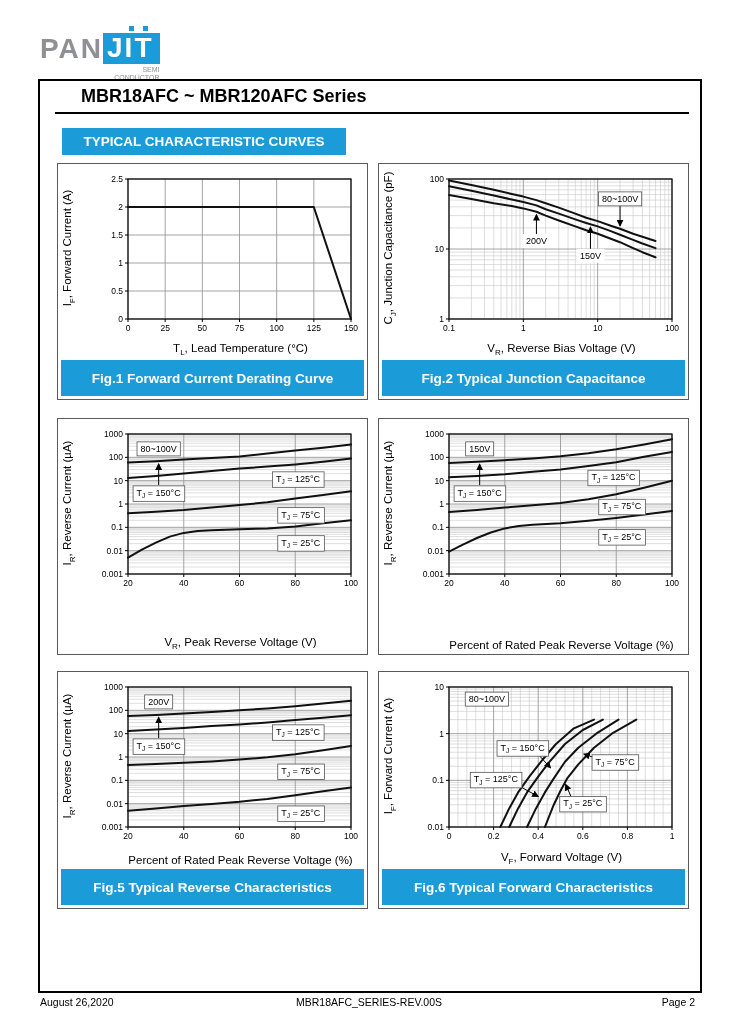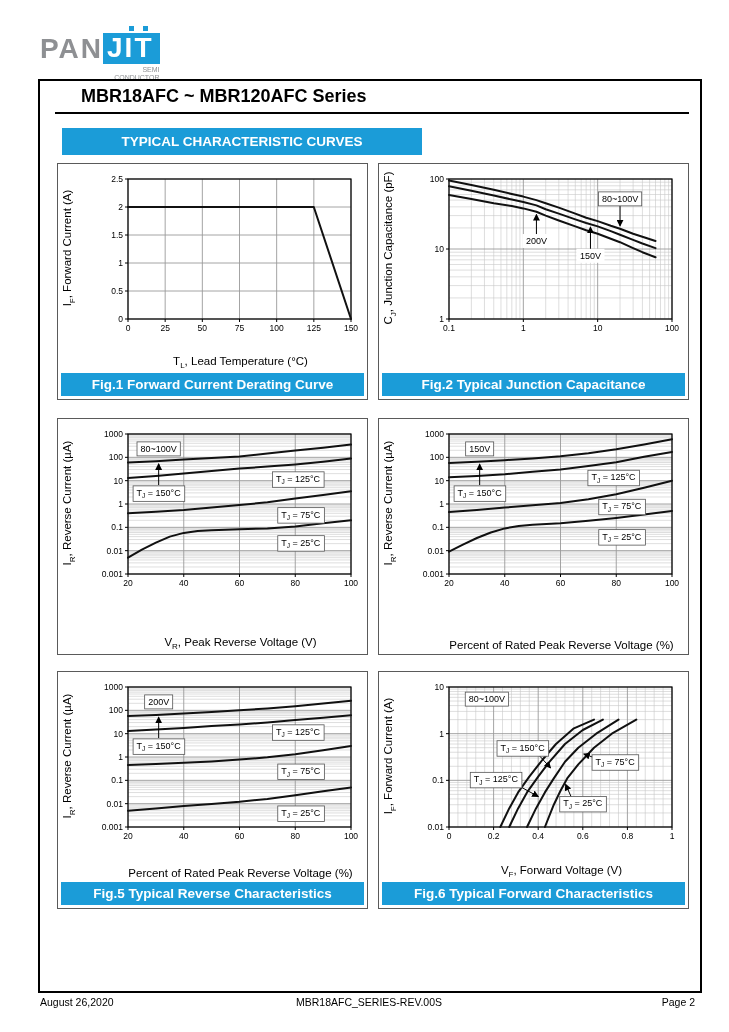--- a/index.html
+++ b/index.html
@@ -11,32 +11,32 @@
   .logo-pan{font-size:28px;font-weight:bold;color:var(--gray);letter-spacing:2px;vertical-align:top;}
   .logo-jit{position:relative;display:inline-block;background:var(--accent);color:#fff;
             font-size:28px;font-weight:bold;padding:0 6px 1px 4px;letter-spacing:2px;line-height:30px;vertical-align:top;}
   .logo-jit .dot{position:absolute;width:5px;height:5px;background:var(--accent);top:-7px;}
   .logo-jit .d1{left:26px;} .logo-jit .d2{left:40px;}
   .logo-sub{position:absolute;right:0;top:33px;text-align:right;font-size:7px;line-height:8px;color:var(--gray);}
   
   .page-frame{position:absolute;left:38px;top:79px;width:660px;height:910px;border:2px solid #000;}
   .doc-title{position:absolute;left:58px;top:86px;font-size:18px;font-weight:bold;margin-left:23px;}
   .title-rule{position:absolute;left:55px;top:112px;width:634px;height:2px;background:#000;}
-  .banner{position:absolute;left:62px;top:128px;width:360px;height:27px;background:var(--accent);
+  .banner{position:absolute;left:62px;top:128px;width:284px;height:27px;background:var(--accent);
           color:#fff;font-weight:bold;font-size:13.5px;display:flex;align-items:center;justify-content:center;}
   
   .figure{position:absolute;width:311px;border:1px solid #5a5a5a;background:#fff;
           display:flex;flex-direction:column;box-sizing:border-box;}
   .chart-wrap{position:relative;flex:1;}
   .chart-svg{position:absolute;left:22px;top:4px;}
   .ylabel{position:absolute;left:11px;top:84px;transform:translate(-50%,-50%) rotate(-90deg);
           font-size:11.5px;white-space:nowrap;}
   .xlabel{position:absolute;left:64px;right:8px;bottom:3px;text-align:center;font-size:11.5px;}
   .ylabel sub,.xlabel sub{font-size:8px;}
-  .caption{height:23px;margin:0 3px 3px 3px;background:var(--accent);color:#fff;font-weight:bold;
+  .caption{height:36px;margin:0 3px 3px 3px;background:var(--accent);color:#fff;font-weight:bold;
            font-size:13.5px;display:flex;align-items:center;justify-content:center;}
   
   .footer{position:absolute;left:40px;top:996px;width:658px;font-size:10.5px;}
   .footer .f-center{position:absolute;left:50%;transform:translateX(-50%);}
   .footer .f-right{position:absolute;right:3px;}
 </style>
 </head>
 <body>
 
 <div class="logo">
@@ -185,20 +185,21 @@
           <line x1="219.04322967768928" y1="37.37254967214696" x2="219.04322967768928" y2="57.729307805907624" stroke="#000" stroke-width="1" marker-end="url(#arw1)"></line>
           <line x1="135.42278358980565" y1="67.6767811280796" x2="135.42278358980565" y2="46.60468143160091" stroke="#000" stroke-width="1" marker-end="url(#arw1)"></line>
           <line x1="189.46302236640113" y1="81.61417470152536" x2="189.46302236640113" y2="59.17722972609721" stroke="#000" stroke-width="1" marker-end="url(#arw1)"></line>
           <rect x="197.39479064941406" y="23.879764556884766" width="43.296875" height="14" fill="#fff" stroke="#555" stroke-width="0.8"></rect>
           <text x="219.04322967768928" y="33.879765945564074" text-anchor="middle" font-size="9" fill="#000" font-family="&quot;Liberation Sans&quot;,&quot;DejaVu Sans&quot;,sans-serif"><tspan>80~100V</tspan></text>
           <rect x="121.40716552734375" y="66.02396392822266" width="28.03125" height="14" fill="#fff" stroke="none" stroke-width="0.8"></rect>
           <text x="135.42278358980565" y="76.02396533852144" text-anchor="middle" font-size="9" fill="#000" font-family="&quot;Liberation Sans&quot;,&quot;DejaVu Sans&quot;,sans-serif"><tspan>200V</tspan></text>
           <rect x="175.44740295410156" y="80.78369903564453" width="28.03125" height="14" fill="#fff" stroke="none" stroke-width="0.8"></rect>
           <text x="189.46302236640113" y="90.78370091056395" text-anchor="middle" font-size="9" fill="#000" font-family="&quot;Liberation Sans&quot;,&quot;DejaVu Sans&quot;,sans-serif"><tspan>150V</tspan></text>
         </svg></div>
+    <div class="xlabel">V<sub>R</sub>, Reverse Bias Voltage (V)</div>
   </div>
   <div class="caption">Fig.2 Typical Junction Capacitance</div>
 </div>
 
 <div class="figure" style="left:57px;top:418px;height:237px;">
   <div class="chart-wrap">
     <div class="ylabel">I<sub>R</sub>, Reverse Current (µA)</div>
     <div class="chart-svg"><svg width="285" height="176" viewBox="0 0 285 176">
           <defs>
             <marker id="arw2" markerWidth="7" markerHeight="7" refX="6" refY="3.5" orient="auto" markerUnits="userSpaceOnUse">

